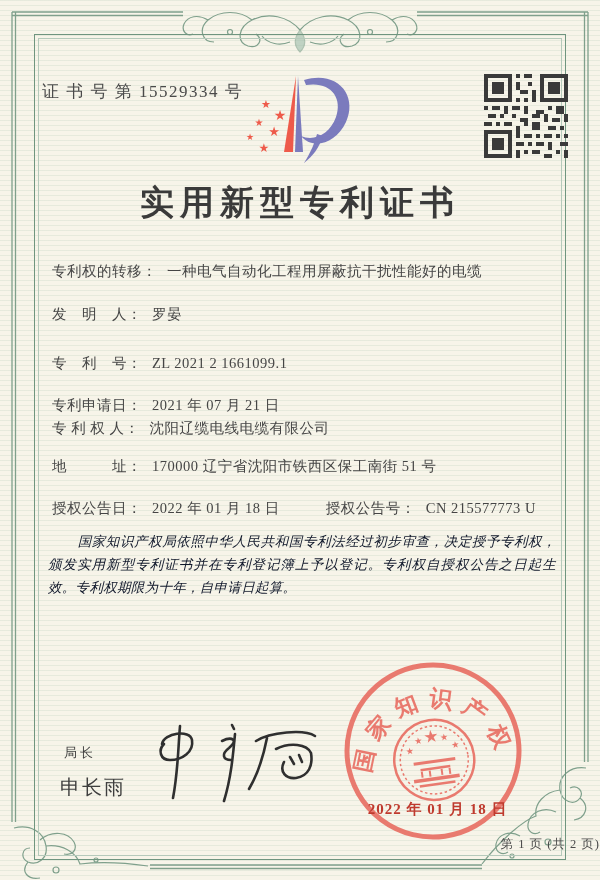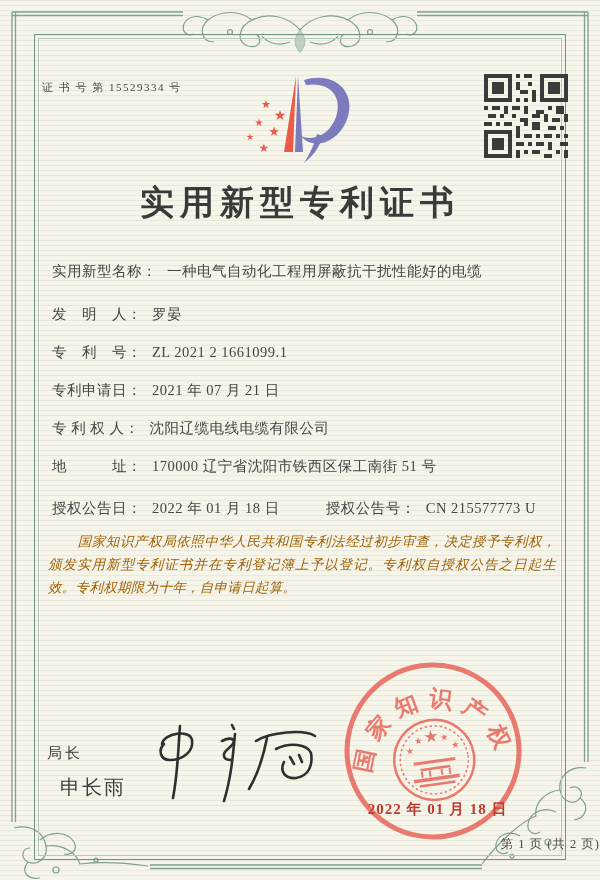--- a/index.html
+++ b/index.html
@@ -11,34 +11,34 @@
   }
   .bg-lines{
     position:absolute;inset:0;
     background:repeating-linear-gradient(to bottom,
       rgba(170,198,175,.22) 0 1px, rgba(0,0,0,0) 1px 5px);
     pointer-events:none;
   }
   .frame-svg{position:absolute;inset:0;}
   .frame-a{position:absolute;left:34px;right:34px;top:34px;bottom:20px;border:1.5px solid #6f957f;}
   .frame-b{position:absolute;left:38px;right:38px;top:38px;bottom:24px;border:1px solid #b5cabb;}
-  .cert-no{position:absolute;left:42px;top:80px;font-size:11px;letter-spacing:1.5px;color:#4a4a4a;}
+  .cert-no{position:absolute;left:42px;top:80px;font-size:17px;letter-spacing:1.5px;color:#4a4a4a;}
   .logo{position:absolute;left:226px;top:70px;width:150px;height:108px;}
   .qr{position:absolute;left:484px;top:74px;width:84px;height:84px;}
   .title{position:absolute;left:0;right:0;top:180px;text-align:center;
     font-size:34px;letter-spacing:6px;font-weight:600;color:#3a3a3a;}
   .row{position:absolute;left:52px;right:36px;font-size:14.5px;letter-spacing:.5px;color:#454545;white-space:nowrap;}
   .row .lbl{display:inline-block;}
   .row .val{margin-left:10px;}
-  .r1{top:262px}.r2{top:305px}.r3{top:343px}.r4{top:381px}.r5{top:419px}.r6{top:457px}.r7{top:499px}
+  .r1{top:262px}.r2{top:305px}.r3{top:354px}.r4{top:396px}.r5{top:419px}.r6{top:457px}.r7{top:499px}
   .grant-no-group{margin-left:42px;text-align:center;}
   .paras{position:absolute;left:48px;right:44px;top:530px;}
   .paras p{margin:0 0 3px 0;font-size:13.5px;line-height:1.72;text-indent:2.2em;
-    font-style:italic;color:#a16207;letter-spacing:.3px;text-align:justify;}
-  .signer-title{position:absolute;left:47px;top:744px;font-size:15px;letter-spacing:3px;color:#3e3e3e;}
+    font-style:italic;color:#0f172a;letter-spacing:.3px;text-align:justify;}
+  .signer-title{position:absolute;left:64px;top:744px;font-size:13px;letter-spacing:3px;color:#3e3e3e;}
   .signer-name{position:absolute;left:60px;top:774px;font-size:20px;letter-spacing:2px;color:#3e3e3e;}
   .signature{position:absolute;left:128px;top:710px;width:205px;height:100px;}
   .seal{position:absolute;left:340px;top:658px;width:186px;height:186px;transform:rotate(-8deg);}
   .seal-date{position:absolute;left:350px;top:800px;width:175px;text-align:center;
     font-size:15px;font-weight:600;color:#bf3a2e;letter-spacing:1px;}
   .footer{position:absolute;left:0;right:0;top:836px;text-align:right;font-size:12.5px;
     letter-spacing:1px;color:#4a4a4a;}
 </style>
 </head>
 <body>
@@ -111,21 +111,21 @@
              M0,12h2v1H0z M3,12h1v1H3z M5,12h2v1H5z M8,13h1v1H8z M10,12h1v1h-1z M12,12h2v2h-2z M16,13h2v1h-2z M19,13h1v1h-1z
              M8,14h1v2H8z M10,15h2v1h-2z M13,15h1v1h-1z M15,15h2v1h-2z M18,15h1v1h-1z M20,15h1v1h-1z
              M8,17h2v1H8z M11,17h1v1h-1z M13,17h2v1h-2z M16,17h1v2h-1z M19,17h2v1h-2z
              M8,19h1v2H8z M10,19h1v1h-1z M12,19h2v1h-2z M15,20h2v1h-2z M18,19h1v1h-1z M20,19h1v2h-1z"></path>
   </g>
 </svg>
 
 <div class="title">实用新型专利证书</div>
 
 <div class="row r1">
-  <span class="lbl">实用新型名称：</span><span class="val">一种电气自动化工程用屏蔽抗干扰性能好的电缆</span>
+  <span class="lbl">专利权的转移：</span><span class="val">一种电气自动化工程用屏蔽抗干扰性能好的电缆</span>
 </div>
 <div class="row r2">
   <span class="lbl">发　明　人：</span><span class="val">罗晏</span>
 </div>
 <div class="row r3">
   <span class="lbl">专　利　号：</span><span class="val">ZL 2021 2 1661099.1</span>
 </div>
 <div class="row r4">
   <span class="lbl">专利申请日：</span><span class="val">2021 年 07 月 21 日</span>
 </div>

